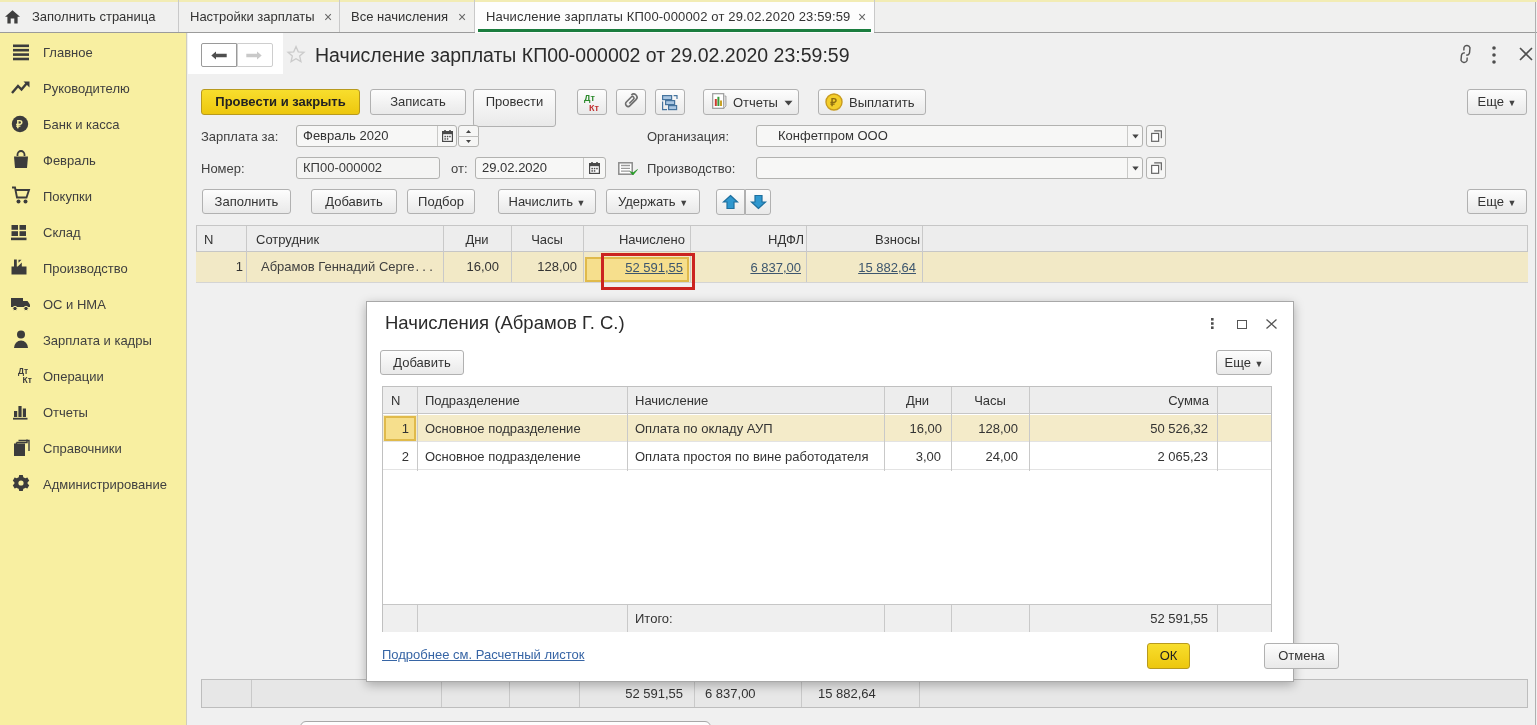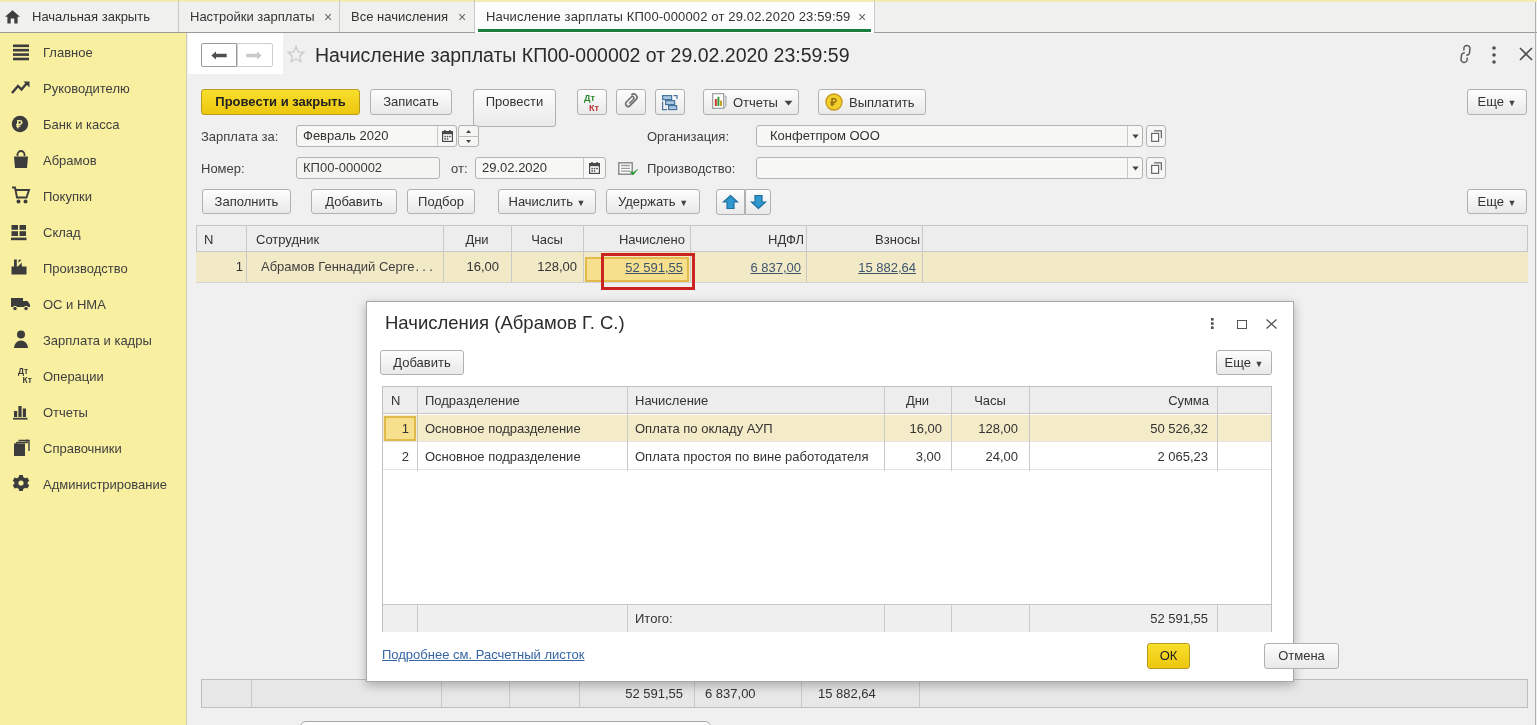--- a/index.html
+++ b/index.html
@@ -19,21 +19,21 @@
 </style></head>
 <body>
 <div id="app">
 
 <div class="abs" style="left:0;top:0;width:1537px;height:33px;background:#f0f0ef;border-bottom:1px solid #9b9b9b"></div>
 <div class="abs" style="left:0;top:0;width:1537px;height:2px;background:#f2ecb4"></div>
 <div class="abs" style="left:475px;top:2px;width:399px;height:31px;background:#fdfdfd"></div>
 <svg style="left:5px;top:10px" width="15" height="14" viewBox="0 0 15 14">
       <path d="M7.5 0.3 L15 6.8 L12.6 6.8 L12.6 13.5 L9.3 13.5 L9.3 8.6 L5.7 8.6 L5.7 13.5 L2.4 13.5 L2.4 6.8 L0 6.8 Z" fill="#3e3e3e"></path>
     </svg>
-<div class="tab" style="left:32px;top:2px">Начальная закрыть</div>
+<div class="tab" style="left:32px;top:2px">Заполнить страница</div>
 <div class="tsep" style="left:178px"></div>
 <div class="tab" style="left:190px;top:2px">Настройки зарплаты</div>
 <div class="tab x" style="left:324px;top:2px">×</div>
 <div class="tsep" style="left:339px"></div>
 <div class="tab" style="left:351px;top:2px">Все начисления</div>
 <div class="tab x" style="left:458px;top:2px">×</div>
 <div class="tsep" style="left:474px"></div>
 <div class="tab" style="left:486px;top:2px;letter-spacing:.15px">Начисление зарплаты КП00-000002 от 29.02.2020 23:59:59</div>
 <div class="tab x" style="left:858px;top:2px">×</div>
 <div class="tsep" style="left:874px"></div>
@@ -54,21 +54,21 @@
 <div class="lbl" style="left:43px;top:81px">Руководителю</div>
 <svg style="left:11px;top:80px" width="20" height="16" viewBox="0 0 20 16">
       <path d="M1 13 L7 6 L10.5 9.5 L16 3" fill="none" stroke="#3c3c3c" stroke-width="2.4"></path>
       <path d="M12.5 1.5 L18.5 1.5 L18.5 7.5 Z" fill="#3c3c3c"></path>
     </svg>
 <div class="lbl" style="left:43px;top:117px">Банк и касса</div>
 <svg style="left:11px;top:115px" width="18" height="18" viewBox="0 0 18 18">
       <circle cx="9" cy="9" r="8.2" fill="#3c3c3c"></circle>
       <text x="5.2" y="13" font-family="Liberation Sans" font-size="11" font-weight="bold" fill="#f8efa1">₽</text>
     </svg>
-<div class="lbl" style="left:43px;top:153px">Абрамов</div>
+<div class="lbl" style="left:43px;top:153px">Февраль</div>
 <svg style="left:12px;top:150px" width="18" height="19" viewBox="0 0 18 19">
       <path d="M5.5 6 L5.5 4.5 A3.5 3.5 0 0 1 12.5 4.5 L12.5 6" fill="none" stroke="#3c3c3c" stroke-width="1.8"></path>
       <path d="M2 6.5 L16 6.5 L15 18 L3 18 Z" fill="#3c3c3c"></path>
     </svg>
 <div class="lbl" style="left:43px;top:189px">Покупки</div>
 <svg style="left:11px;top:186px" width="20" height="19" viewBox="0 0 20 19">
       <path d="M1 1.5 L4 1.5 L6 11.5 L15.5 11.5 L18 4 L5 4" fill="none" stroke="#3c3c3c" stroke-width="1.9"></path>
       <circle cx="7.5" cy="15.5" r="2" fill="#3c3c3c"></circle>
       <circle cx="14.5" cy="15.5" r="2" fill="#3c3c3c"></circle>
     </svg>
@@ -149,21 +149,21 @@
         <circle cx="2" cy="2" r="1.8"></circle>
         <circle cx="2" cy="9" r="1.8"></circle>
         <circle cx="2" cy="16" r="1.8"></circle>
       </g>
     </svg>
 <svg style="left:1519px;top:47px" width="14" height="14" viewBox="0 0 14 14">
       <path d="M1 1 L13 13 M13 1 L1 13" stroke="#4e4e4e" stroke-width="1.6"></path>
     </svg>
 
 <div class="btn btn-y" style="left:201px;top:89px;width:159px;height:26px;line-height:24px;font-weight:bold;color:#222">Провести и закрыть</div>
-<div class="btn" style="left:370px;top:89px;width:82px;height:26px;line-height:24px">Записать</div>
+<div class="btn" style="left:370px;top:89px;width:96px;height:26px;line-height:24px">Записать</div>
 <div class="btn" style="left:473px;top:89px;width:83px;height:38px;line-height:24px">Провести</div>
 <div class="btn" style="left:577px;top:89px;width:30px;height:26px"></div>
 <svg style="left:583px;top:92px" width="20" height="20" viewBox="0 0 20 20">
       <text x="1" y="9" font-family="Liberation Sans" font-size="9" font-weight="bold" fill="#2c8a2c">Дт</text>
       <text x="6" y="18.5" font-family="Liberation Sans" font-size="9" font-weight="bold" fill="#c23232">Кт</text>
     </svg>
 <div class="btn" style="left:616px;top:89px;width:30px;height:26px"></div>
 <svg style="left:621px;top:91px" width="19" height="19" viewBox="0 0 19 19">
       <g transform="rotate(45 9.5 9.5)">
         <path d="M6.2 5 A3.3 3.3 0 0 1 12.8 5 L12.8 13.5 A2.6 2.6 0 0 1 7.6 13.5 L7.6 6.5 A1.6 1.6 0 0 1 10.8 6.5 L10.8 12.5" fill="none" stroke="#6e6e6e" stroke-width="1.6"></path>
@@ -243,21 +243,21 @@
       </g>
     </svg>
 <svg style="left:618px;top:162px" width="20" height="17" viewBox="0 0 20 17">
       <rect x="0.8" y="0.8" width="13.4" height="11.4" fill="#fff" stroke="#8a8a8a" stroke-width="1.5"></rect>
       <g stroke="#9a9a9a" stroke-width="1.3">
         <path d="M3 3.5 L12 3.5 M3 6.3 L12 6.3 M3 9.1 L12 9.1"></path>
       </g>
       <path d="M12 9.5 L15 13 L19.5 7.5 L15 10.8 Z" fill="#28a828" stroke="#1c8a1c" stroke-width="0.6"></path>
     </svg>
 <div class="lbl" style="left:647px;top:129px">Организация:</div>
-<div class="fld" style="left:756px;top:125px;width:387px"><span style="margin-left:13px">Конфетпром ООО</span></div>
+<div class="fld" style="left:756px;top:125px;width:387px"><span style="margin-left:21px">Конфетпром ООО</span></div>
 <div class="abs" style="left:1127px;top:126px;width:1px;height:20px;background:#c9c9c7"></div>
 <svg style="left:1132px;top:134px" width="7" height="5" viewBox="0 0 7 5">
       <path d="M0.3 0.5 L6.7 0.5 L3.5 4.5 Z" fill="#444"></path>
     </svg>
 <div class="abs" style="left:1146px;top:125px;width:20px;height:22px;border:1px solid #b2b2b0;border-radius:3px;background:#f6f6f5"></div>
 <svg style="left:1151px;top:130px" width="11" height="12" viewBox="0 0 12 13">
       <g fill="none" stroke="#666" stroke-width="1.3">
         <rect x="0.7" y="3.7" width="7.6" height="8.6" fill="#fff"></rect>
         <path d="M3.5 1 L11.3 1 L11.3 9"></path>
       </g>

